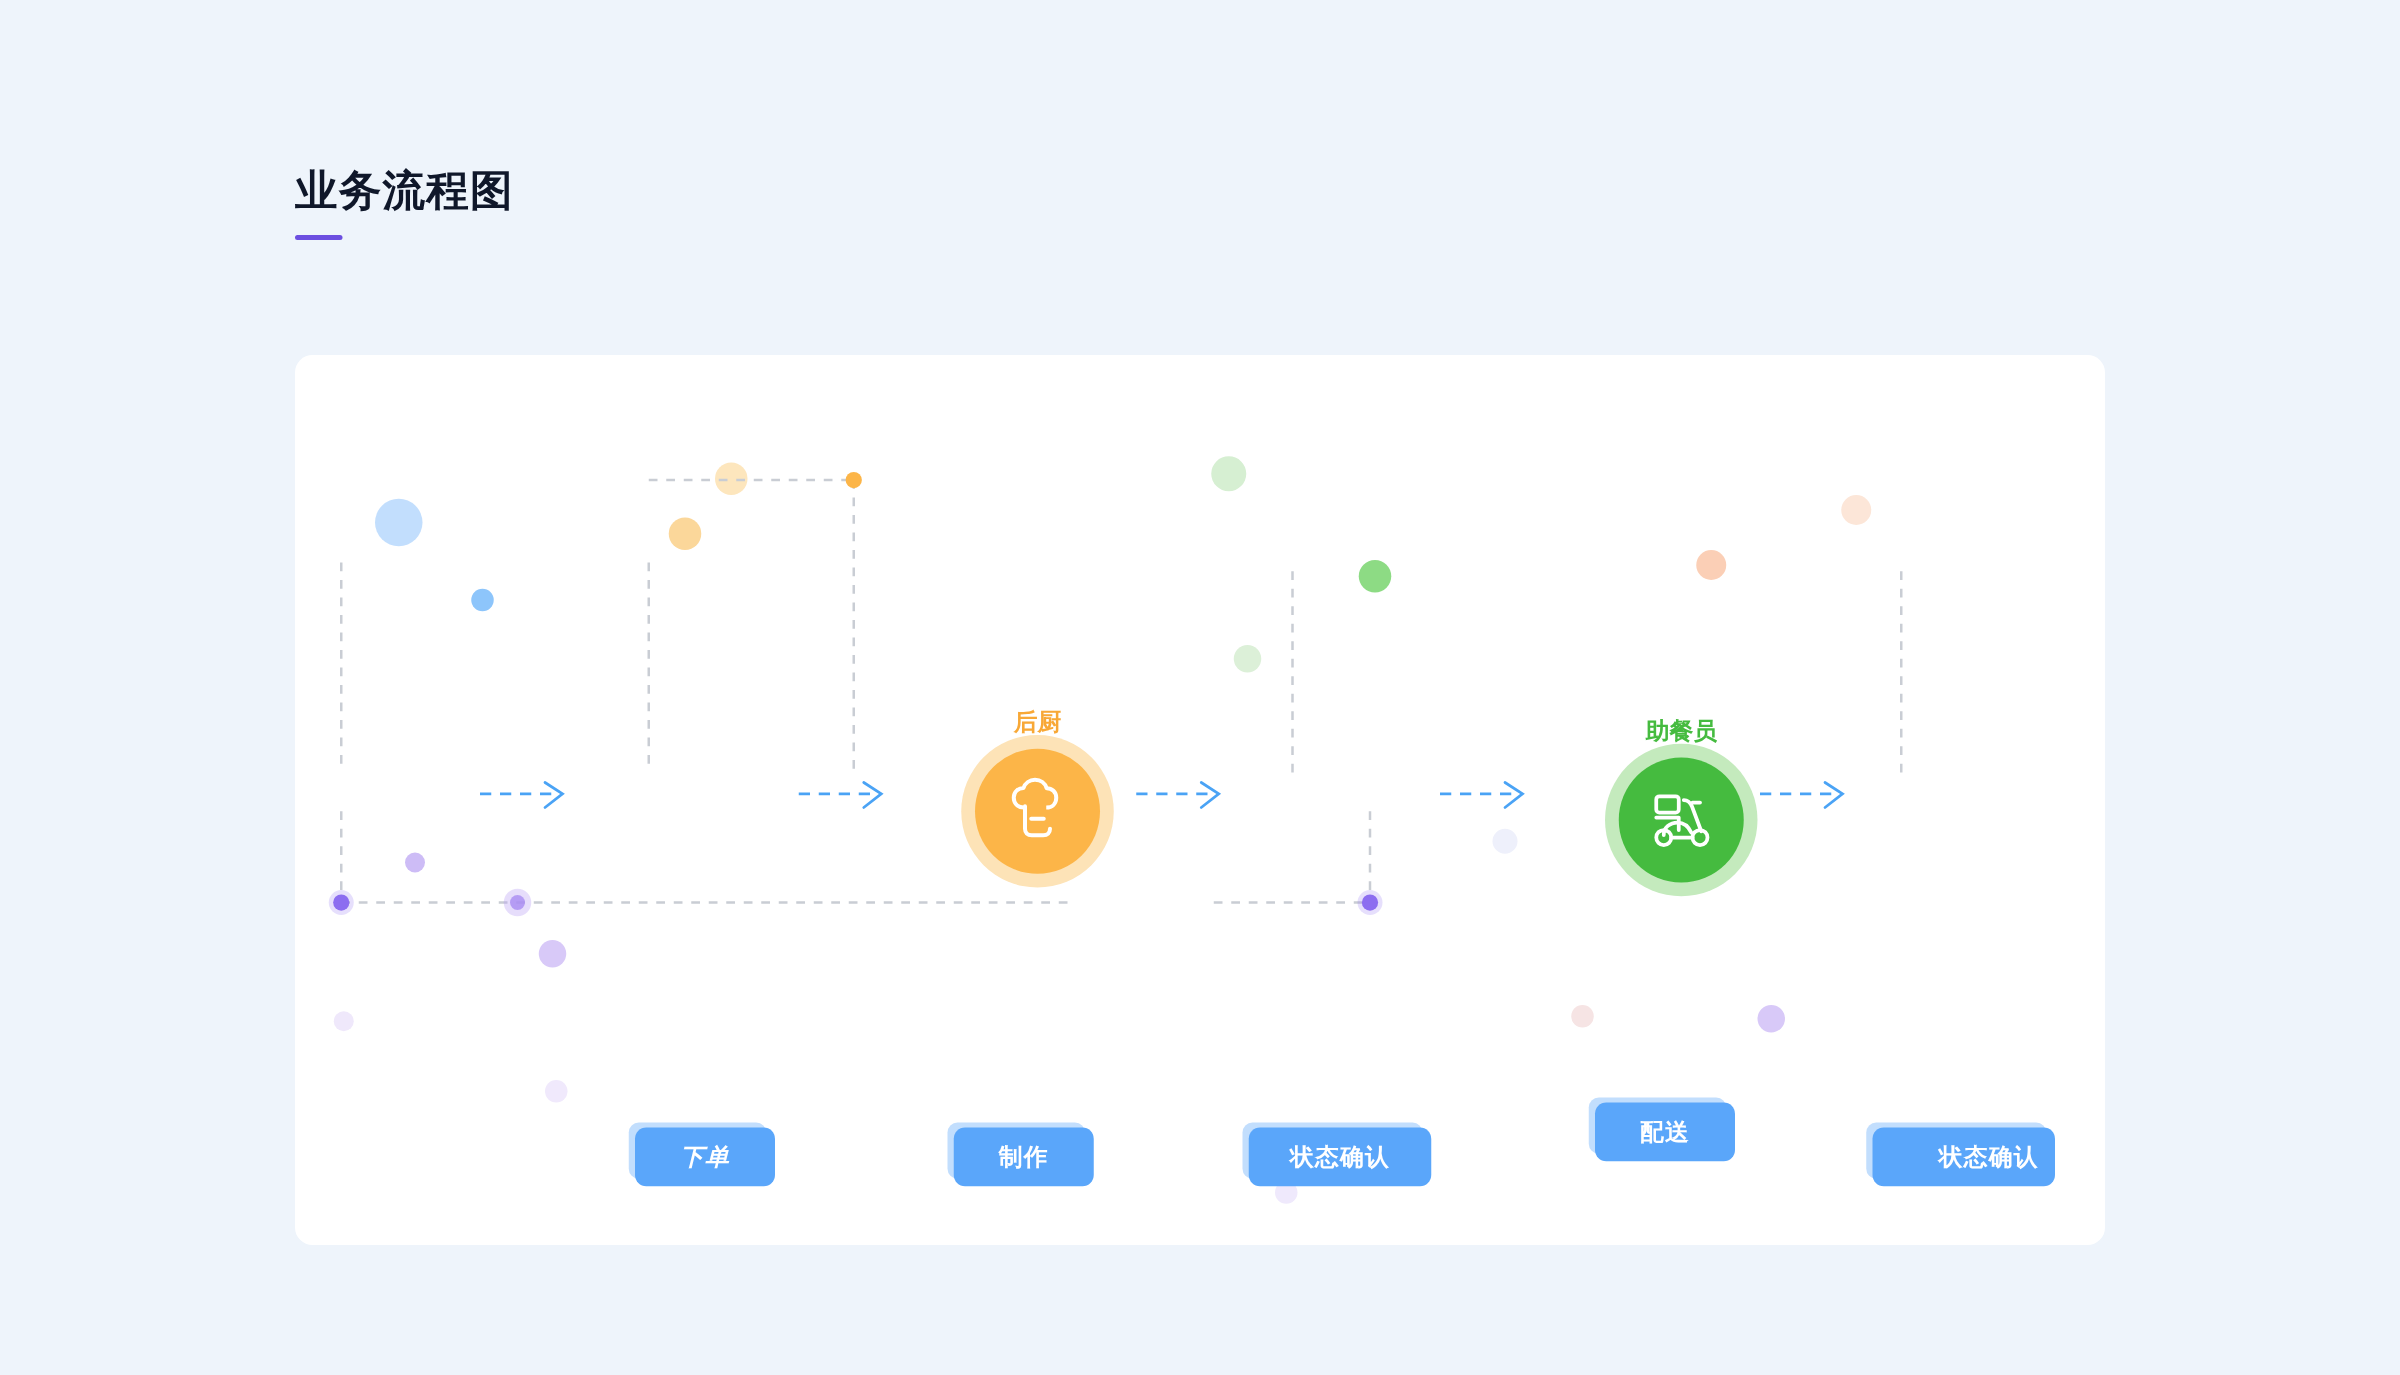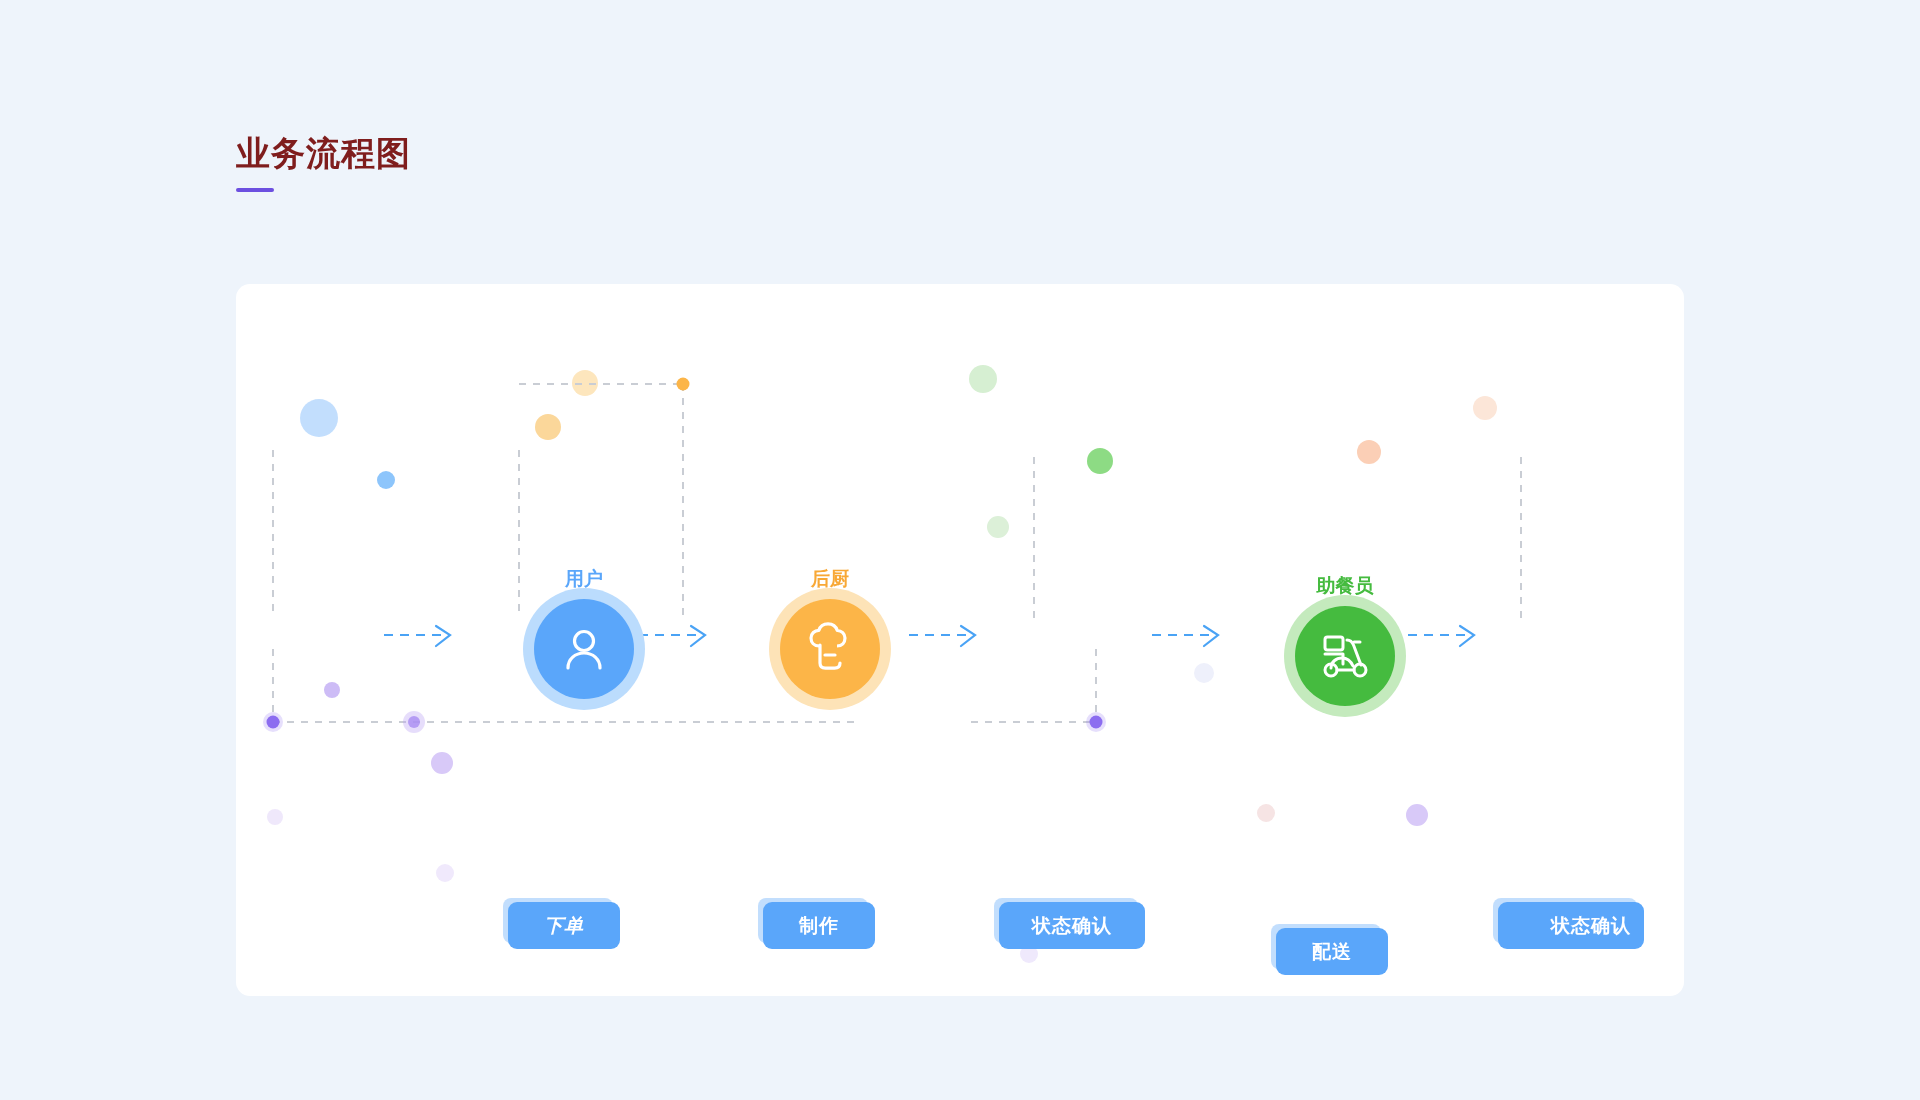--- a/index.html
+++ b/index.html
@@ -7,21 +7,21 @@
     width: 1920px; height: 1100px;
     background: #eef4fb;
     font-family: "Liberation Sans", "DejaVu Sans", sans-serif;
     overflow: hidden;
   }
   .page { position: relative; width: 1920px; height: 1100px; }
 
   
   .title-wrap { position: absolute; left: 236px; top: 132px; }
   .page-title {
-    font-size: 34px; font-weight: bold; color: #7f1d1d;
+    font-size: 34px; font-weight: bold; color: #0f172a;
     letter-spacing: 1px; line-height: 42px;
   }
   .title-rule {
     margin-top: 14px; width: 38px; height: 4px;
     background: #6c4fe0; border-radius: 2px;
   }
 
   
   .card {
     position: absolute; left: 236px; top: 284px;
@@ -133,31 +133,20 @@
         <circle cx="447" cy="100" r="6.5" fill="#fcb548"></circle>
         <circle cx="37" cy="438" r="6.5" fill="#8c6ef0"></circle>
         <circle cx="860" cy="438" r="6.5" fill="#8c6ef0"></circle>
         <circle cx="37" cy="438" r="10" fill="#8c6ef0" opacity="0.22"></circle>
         <circle cx="860" cy="438" r="10" fill="#8c6ef0" opacity="0.22"></circle>
         <circle cx="178" cy="438" r="11" fill="#b79df4" opacity="0.35"></circle>
         <circle cx="178" cy="438" r="6" fill="#a98cf2" opacity="0.8"></circle>
       </g>
     </svg>
 
-    <div class="role" style="left:273px; top:283px;">
-      <div class="role-label" style="color:#5aa6fa;">用户</div>
-      <div class="role-circle">
-        <div class="ring" style="background:#bbdcfd;"></div>
-        <div class="disc" style="background:#5aa6fa;"></div>
-        <svg width="52" height="52" viewBox="0 0 52 52">
-          <circle cx="26" cy="18" r="9.5" fill="none" stroke="#fff" stroke-width="3.2"></circle>
-          <path d="M10 45c0-9 7.2-15 16-15s16 6 16 15" fill="none" stroke="#fff" stroke-width="3.2" stroke-linecap="round"></path>
-        </svg>
-      </div>
-    </div>
 
     <div class="role" style="left:1034px; top:290px;">
       <div class="role-label" style="color:#45bb3f;">助餐员</div>
       <div class="role-circle">
         <div class="ring" style="background:#c4eabd;"></div>
         <div class="disc" style="background:#45bb3f;"></div>
         <svg width="56" height="56" viewBox="0 0 56 56">
           <rect x="8" y="9" width="18" height="13" rx="2.5" fill="none" stroke="#fff" stroke-width="3"></rect>
           <path d="M8 26h18v10" fill="none" stroke="#fff" stroke-width="3" stroke-linecap="round" stroke-linejoin="round"></path>
           <path d="M30 12c3.5 0 5.5 2.4 6.6 5.2L44 37" fill="none" stroke="#fff" stroke-width="3" stroke-linecap="round"></path>
@@ -185,21 +174,21 @@
 
     <div class="pbox" style="left:272px;  top:618px; width:112px;font-style:italic;">
         <span>下单</span>
       </div>
     <div class="pbox" style="left:527px;  top:618px; width:112px;">
         <span>制作</span>
       </div>
     <div class="pbox" style="left:763px;  top:618px; width:146px;">
         <span>状态确认</span>
       </div>
-    <div class="pbox" style="left:1040px; top:644px; width:112px;">
+    <div class="pbox" style="left:1040px; top:598px; width:112px;">
         <span>配送</span>
       </div>
     <div class="pbox" style="left:1262px; top:618px; width:146px;padding-left:40px;">
         <span>状态确认</span>
       </div>
 
   </div>
 
 </div>
 

